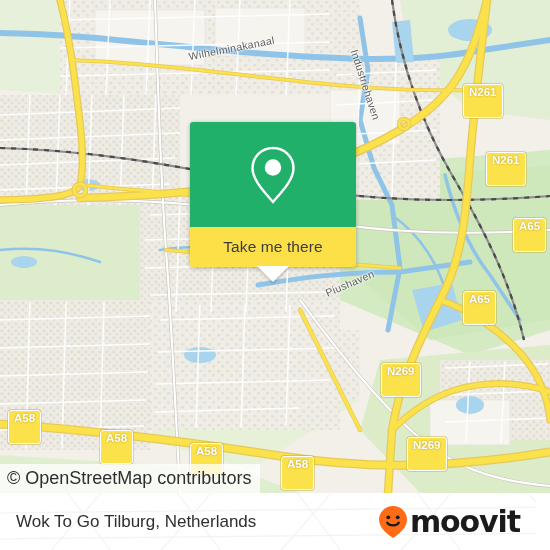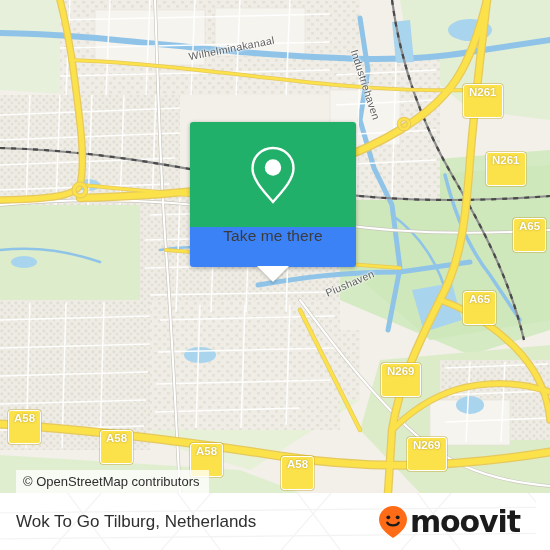--- a/index.html
+++ b/index.html
@@ -20,46 +20,45 @@
     position:absolute;left:190px;top:122px;width:166px;
     border-radius:4px;overflow:visible;
     box-shadow:0 1px 4px rgba(0,0,0,.30);
     z-index:40;
   }
   .card-top{
     background:#21b06a;height:105px;border-radius:3px 3px 0 0;
     display:flex;align-items:center;justify-content:center;
   }
   .card-bottom{
-    background:#3b82f6;height:40px;border-radius:0 0 3px 3px;
-    display:flex;align-items:flex-start;justify-content:center;
+    background:#fde047;height:40px;border-radius:0 0 3px 3px;
+    display:flex;align-items:center;justify-content:center;
     position:relative;
   }
   .card-label{
     font-size:15.5px;color:#3b3b3b;letter-spacing:.1px;
     font-family:"Liberation Sans","DejaVu Sans",sans-serif;
   }
   .card-tail{
     position:absolute;left:50%;transform:translateX(-50%);bottom:-15px;
     width:0;height:0;
     border-left:16px solid transparent;
     border-right:16px solid transparent;
     border-top:16px solid #ffffff;
     filter:drop-shadow(0 2px 1px rgba(0,0,0,.18));
   }
 
   
   .osm-attrib{
     position:absolute;left:0;bottom:0;z-index:45;
     background:rgba(255,255,255,.76);
     padding:4px 9px 4px 7px;
-    font-size:13px;color:#2e2e2e;
+    font-size:18px;color:#2e2e2e;
     font-family:"Liberation Sans","DejaVu Sans",sans-serif;
     white-space:nowrap;
-    margin-left:16px;
   }
 
   
   .footer{
     position:absolute;left:0;top:493px;width:536px;height:57px;
     background:#ffffff;overflow:hidden;
   }
   .footer-bg{position:absolute;left:0;top:0;width:550px;height:57px;opacity:.5;}
   .footer-title{
     position:absolute;left:16px;top:50%;transform:translateY(-50%);

